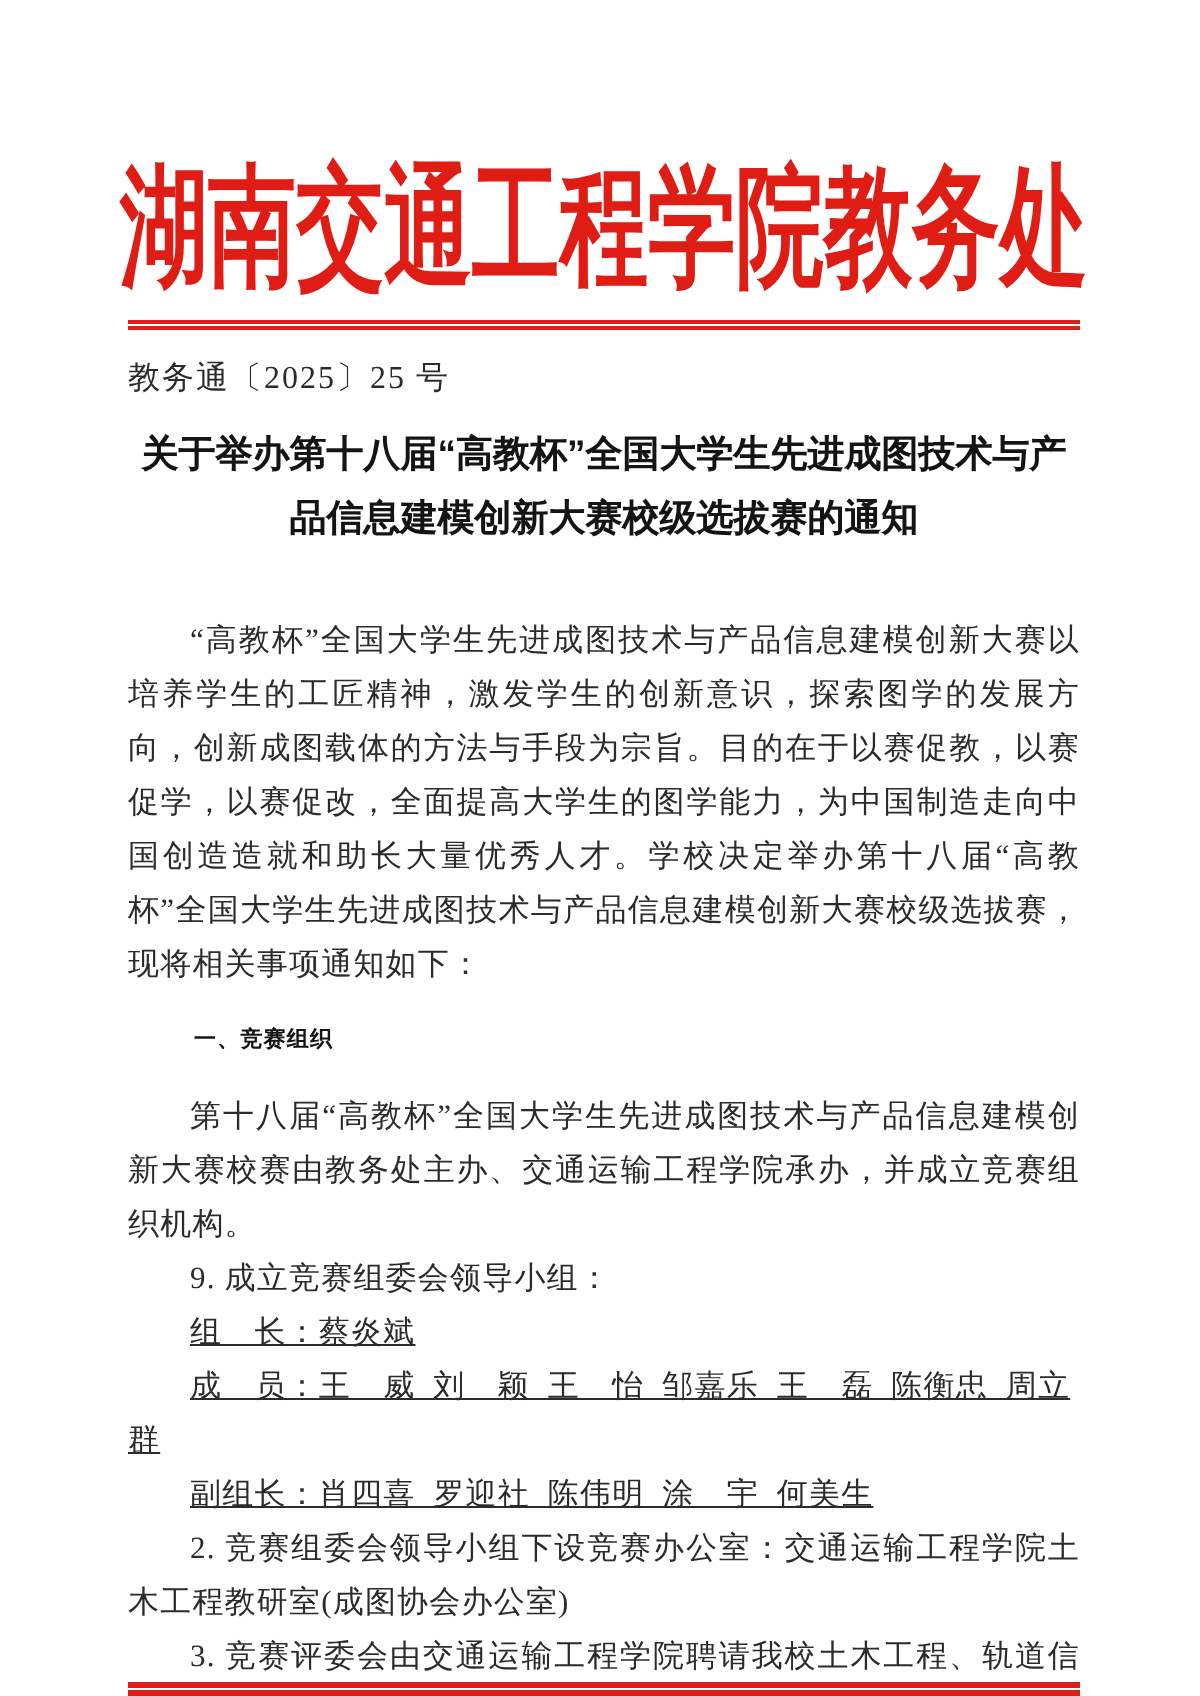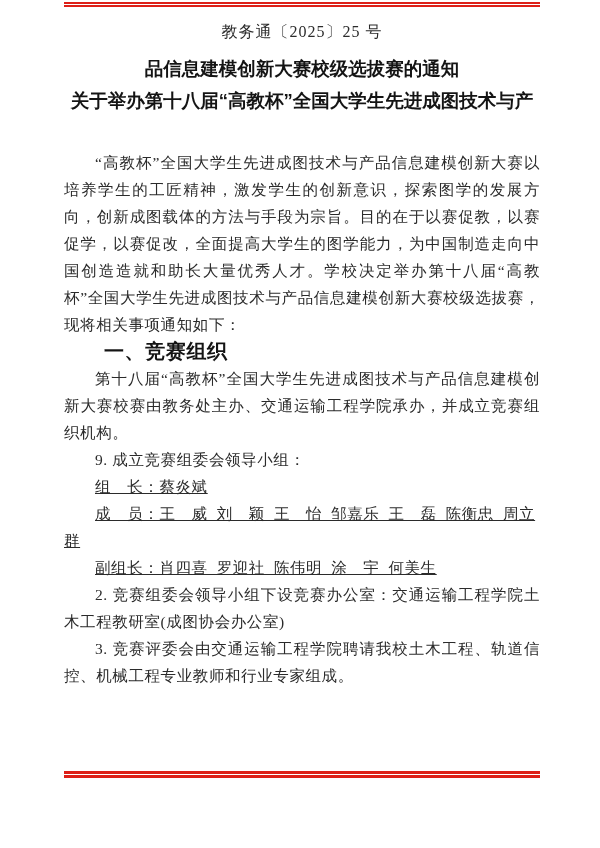--- a/index.html
+++ b/index.html
@@ -49,21 +49,21 @@
   .rule-top { margin-top: 2px; }
   .rule-bottom {
     position: absolute;
     left: 64px;
     right: 60px;
     top: 769px;
     height: 7px;
   }
   .doc-number {
     margin-top: 14px;
-    text-align: center;
+    text-align: left;
     font-size: 16px;
     line-height: 22px;
     color: #2b2b2b;
     letter-spacing: 1px;
   }
   .notice-title {
     margin: 10px 0 0 0;
     text-align: center;
     font-family: "Liberation Sans", "DejaVu Sans", sans-serif;
     font-weight: bold;
@@ -81,49 +81,52 @@
     line-height: 27px;
     letter-spacing: 0.6px;
     color: #2b2b2b;
     text-align: justify;
   }
   .para {
     margin: 0;
     text-indent: 2em;
   }
   .section-heading {
-    margin: 0;
+    margin: 11px;
     text-indent: 2em;
     font-family: "Liberation Sans", "DejaVu Sans", sans-serif;
     font-weight: bold;
-    font-size: 20px;
+    font-size: 11px;
     color: #141414;
     text-align: left;
   }
   .name-row {
     margin: 0;
     text-indent: 2em;
     white-space: pre-wrap;
     text-align: left;
     text-decoration: underline;
   }
 </style>
 </head>
 <body>
 
 <div class="page">
 
+  <div class="masthead">
+    <span class="masthead-text">湖南交通工程学院教务处</span>
+  </div>
 
   <div class="double-rule rule-top"></div>
 
   <div class="doc-number">教务通〔2025〕25 号</div>
 
   <h1 class="notice-title">
+    <span class="title-line">关于举办第十八届“高教杯”全国大学生先进成图技术与产</span>
     <span class="title-line">品信息建模创新大赛校级选拔赛的通知</span>
-    <span class="title-line">关于举办第十八届“高教杯”全国大学生先进成图技术与产</span>
   </h1>
 
   <div class="doc-body">
     <p class="para">“高教杯”全国大学生先进成图技术与产品信息建模创新大赛以培养学生的工匠精神，激发学生的创新意识，探索图学的发展方向，创新成图载体的方法与手段为宗旨。目的在于以赛促教，以赛促学，以赛促改，全面提高大学生的图学能力，为中国制造走向中国创造造就和助长大量优秀人才。学校决定举办第十八届“高教杯”全国大学生先进成图技术与产品信息建模创新大赛校级选拔赛，现将相关事项通知如下：</p>
 
     <p class="section-heading">一、竞赛组织</p>
 
     <p class="para">第十八届“高教杯”全国大学生先进成图技术与产品信息建模创新大赛校赛由教务处主办、交通运输工程学院承办，并成立竞赛组织机构。</p>
 
     <p class="para">9. 成立竞赛组委会领导小组：</p>

